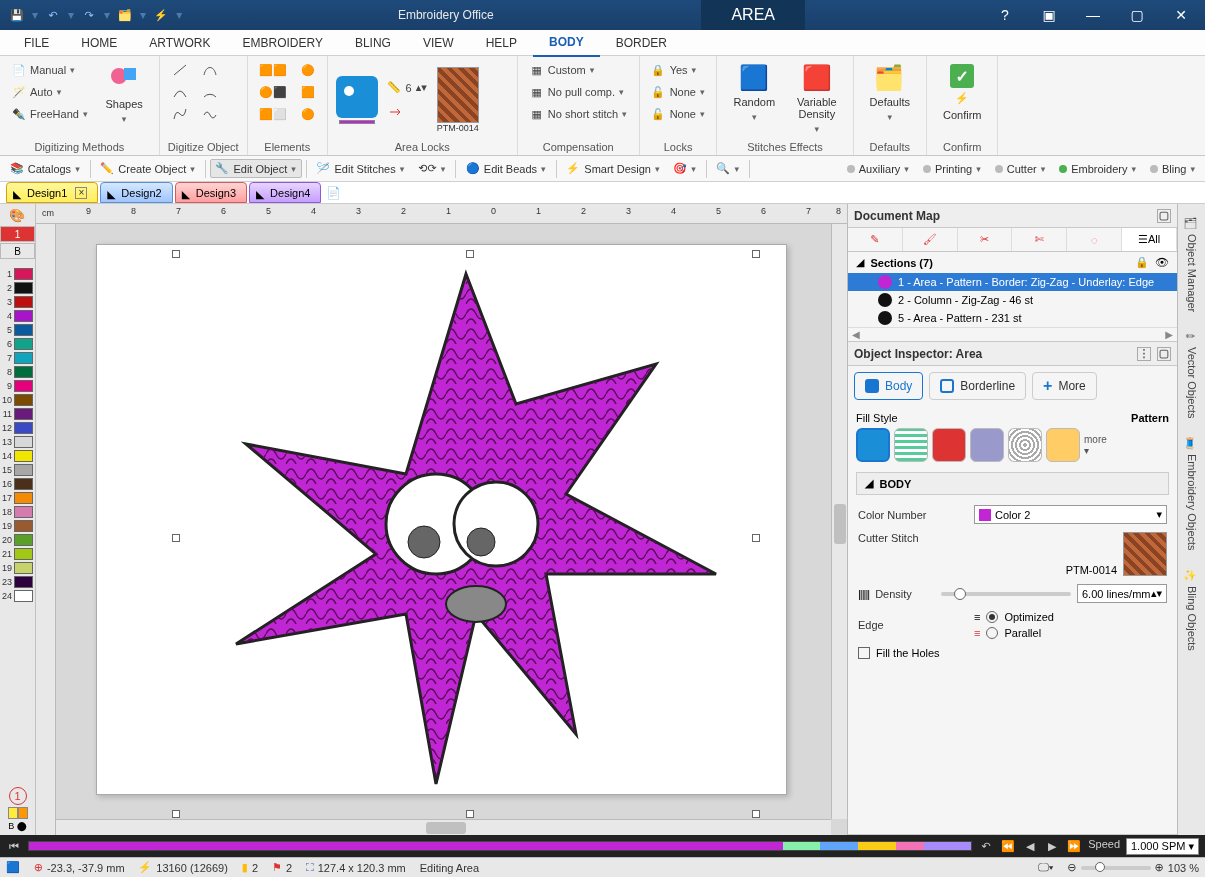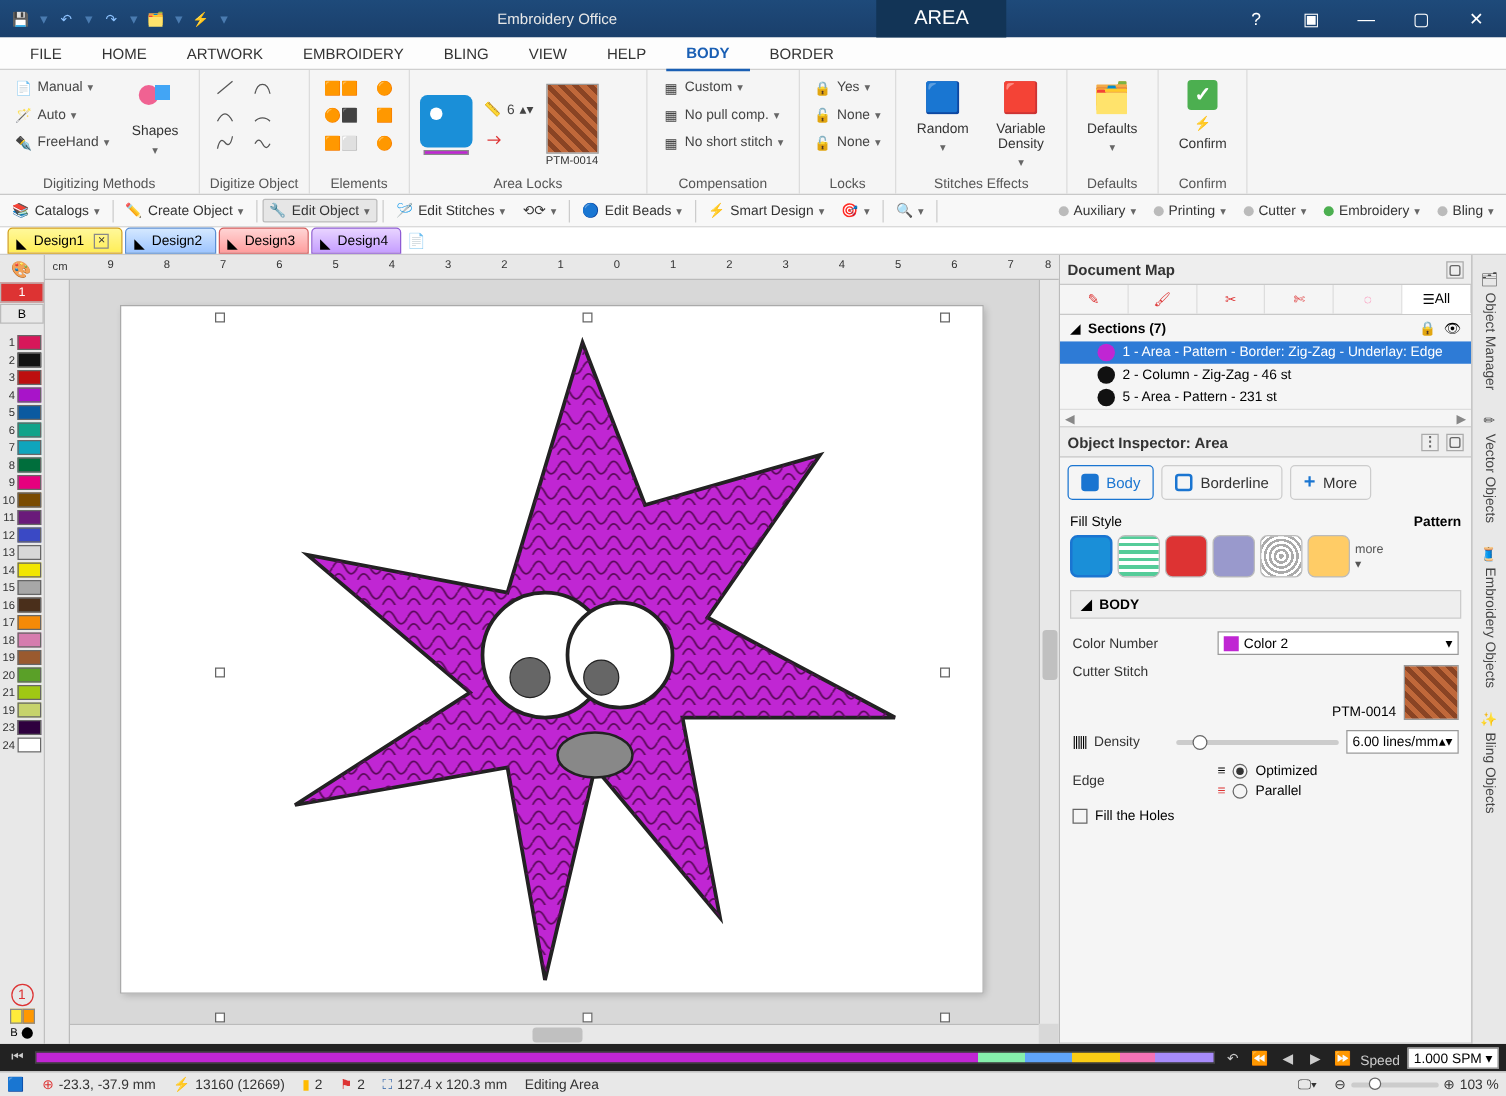--- a/index.html
+++ b/index.html
@@ -116,21 +116,21 @@
 .checkbox { width:12px;height:12px;border:1px solid #666;display:inline-block;}
 
 
 .farright { width:28px; background:#e8e8e8; border-left:1px solid #bbb; display:flex; flex-direction:column; align-items:center; padding-top:4px; gap:2px;}
 .fr-tab { writing-mode: vertical-rl; font-size:11px; color:#444; padding:8px 2px; cursor:pointer; display:flex; align-items:center; gap:4px;}
 
 
 .timeline { height:22px; background:#222; display:flex; align-items:center; padding:0 6px; gap:6px;}
 .tl-btn { width:16px;height:16px;display:flex;align-items:center;justify-content:center;color:#ccc;font-size:11px;cursor:pointer;}
 .tl-track { flex:1; height:10px; background: linear-gradient(to right, #c026d3 0%, #c026d3 80%, #86efac 80%, #86efac 84%, #60a5fa 84%, #60a5fa 88%, #facc15 88%, #facc15 92%, #f472b6 92%, #f472b6 95%, #a78bfa 95%, #a78bfa 100%); border:1px solid #444;}
-.speed-box { color:#ccc; font-size:11px; display:flex; align-items:flex-end; gap:6px;}
+.speed-box { color:#ccc; font-size:11px; display:flex; align-items:flex-start; gap:6px;}
 .speed-sel { background:#fff; color:#000; padding:1px 4px; border:1px solid #888; font-size:11px;}
 
 
 .statusbar { height:20px; background:#e8e8e8; border-top:1px solid #bbb; display:flex; align-items:center; font-size:11px; color:#333; padding:0 6px; gap:14px;}
 .statusbar .sb-item { display:flex; align-items:center; gap:4px;}
 .statusbar .spacer { flex:1; }
 .zoom-ctl { display:flex; align-items:center; gap:4px;}
 .zoom-track { width:70px; height:4px; background:#ccc; border-radius:2px; position:relative;}
 .zoom-track .knob { position:absolute; left:20%; top:-4px; width:10px;height:10px;background:#fff;border:1px solid #666;border-radius:50%;}
 

